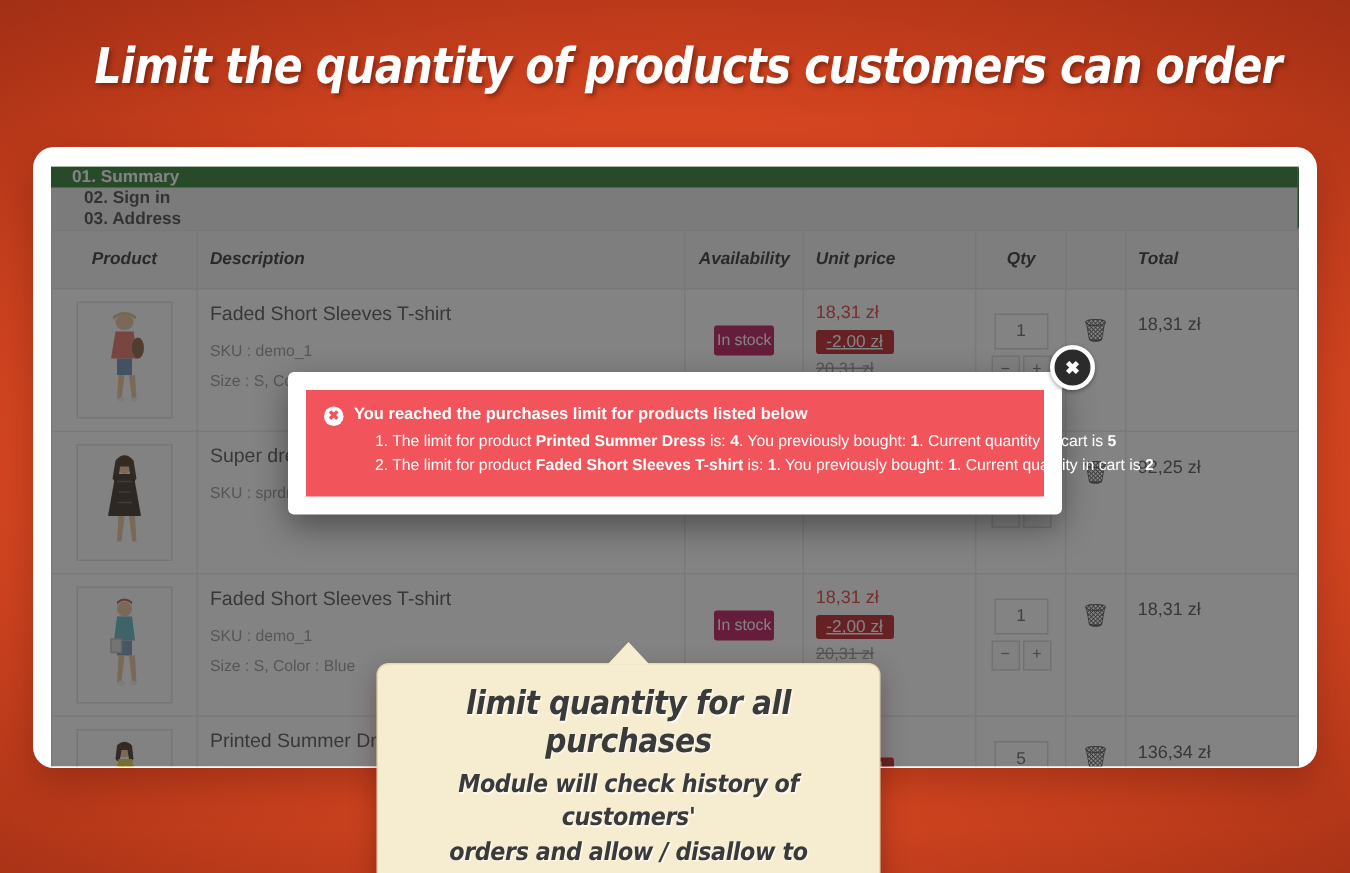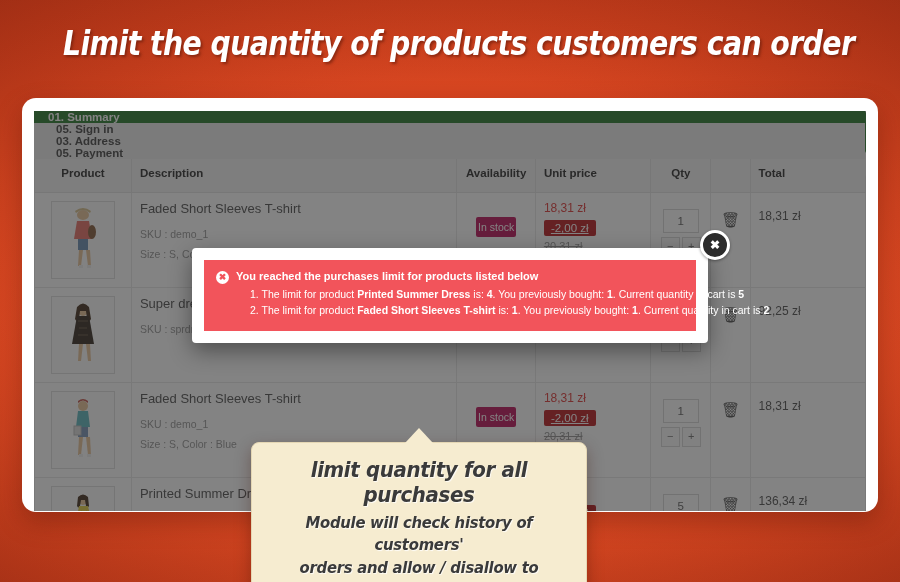--- a/index.html
+++ b/index.html
@@ -115,20 +115,21 @@
   }
   .cart-table th {
     background: #f3f3f3;
     font-size: 11.5px;
     font-weight: bold;
     color: #333;
     padding: 10px 8px;
     border: 1px solid #e3e3e3;
     text-align: left;
     height: 18px;
+    font-style: italic;
   }
   .cart-table th.num, .cart-table td.num { text-align: left; }
   .cart-table th.ctr, .cart-table td.ctr { text-align: center; }
   .cart-table td {
     border: 1px solid #e8e8e8;
     padding: 8px;
     font-size: 11.5px;
     color: #555;
     vertical-align: top;
     height: 72px;
@@ -335,27 +336,24 @@
 <div class="headline">Limit the quantity of products customers can order</div>
 
 <div class="card">
   <div class="card-inner">
 
     <div class="steps">
       <div class="step active">
         <span>01. Summary</span>
       </div>
       <div class="step">
-        <span>05. Sign in</span>
+        <span>02. Sign in</span>
       </div>
       <div class="step">
         <span>03. Address</span>
-      </div>
-      <div class="step">
-        <span>05. Payment</span>
       </div>
     </div>
 
     <table class="cart-table">
       <colgroup>
         <col class="c-prod">
           <col class="c-desc">
           <col class="c-avail">
         <col class="c-price">
           <col class="c-qty">

